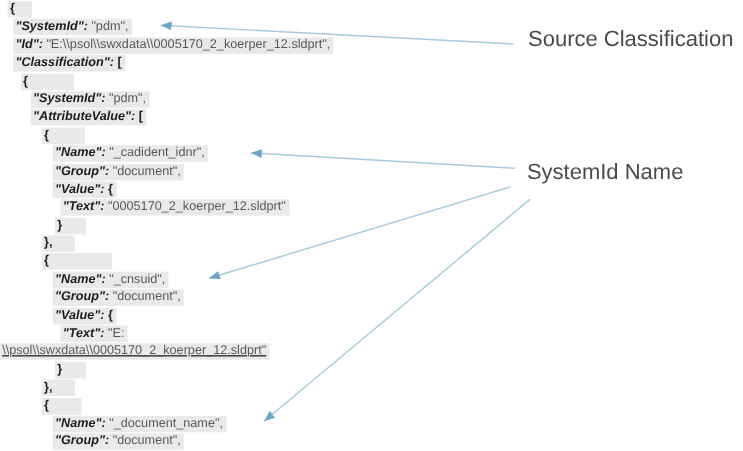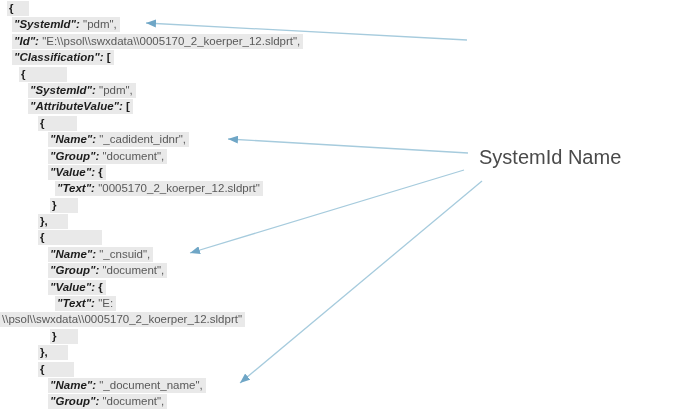--- a/index.html
+++ b/index.html
@@ -80,36 +80,37 @@
       <div class="code-line" style="padding-left: 48px;"><span class="hl"><span class="seg-key">"Group":</span><span class="seg-val"> "document",</span></span></div>
       <div class="code-line" style="padding-left: 48px;"><span class="hl"><span class="seg-key">"Value":</span><span class="seg-brace"> {</span></span></div>
       <div class="code-line" style="padding-left: 55px;"><span class="hl"><span class="seg-key">"Text":</span><span class="seg-val"> "0005170_2_koerper_12.sldprt"</span></span></div>
       <div class="code-line" style="padding-left: 50px;"><span class="hl" style="padding-right: 22px;"><span class="seg-brace">}</span></span></div>
       <div class="code-line" style="padding-left: 38px;"><span class="hl" style="padding-right: 20px;"><span class="seg-brace">},</span></span></div>
       <div class="code-line" style="padding-left: 38px;"><span class="hl" style="padding-right: 58px;"><span class="seg-brace">{</span></span></div>
       <div class="code-line" style="padding-left: 48px;"><span class="hl"><span class="seg-key">"Name":</span><span class="seg-val"> "_cnsuid",</span></span></div>
       <div class="code-line" style="padding-left: 48px;"><span class="hl"><span class="seg-key">"Group":</span><span class="seg-val"> "document",</span></span></div>
       <div class="code-line" style="padding-left: 48px;"><span class="hl"><span class="seg-key">"Value":</span><span class="seg-brace"> {</span></span></div>
       <div class="code-line" style="padding-left: 55px;"><span class="hl"><span class="seg-key">"Text":</span><span class="seg-val"> "E:</span></span></div>
-      <div class="code-line" style="padding-left: 0px;"><span class="hl"><span class="seg-val">\\psol\\swxdata\\0005170_2_koerper_12.sldprt"</span></span></div>
+      <div class="code-line" style="padding-left: 0px; text-decoration: underline;"><span class="hl"><span class="seg-val">\\psol\\swxdata\\0005170_2_koerper_12.sldprt"</span></span></div>
       <div class="code-line" style="padding-left: 50px;"><span class="hl" style="padding-right: 22px;"><span class="seg-brace">}</span></span></div>
       <div class="code-line" style="padding-left: 38px;"><span class="hl" style="padding-right: 20px;"><span class="seg-brace">},</span></span></div>
       <div class="code-line" style="padding-left: 38px;"><span class="hl" style="padding-right: 30px;"><span class="seg-brace">{</span></span></div>
       <div class="code-line" style="padding-left: 48px;"><span class="hl"><span class="seg-key">"Name":</span><span class="seg-val"> "_document_name",</span></span></div>
       <div class="code-line" style="padding-left: 48px;"><span class="hl"><span class="seg-key">"Group":</span><span class="seg-val"> "document",</span></span></div>
     </div>
 
   <svg id="callout-lines" xmlns="http://www.w3.org/2000/svg" width="675" height="410">
     <defs>
       <marker id="arrowhead" markerUnits="userSpaceOnUse" markerWidth="10" markerHeight="8" refX="10" refY="4" orient="auto">
         <path d="M0 0 L10 4 L0 8 Z" fill="#6fa6c6"></path>
       </marker>
     </defs>
   <line x1="467" y1="40" x2="146" y2="23" marker-end="url(#arrowhead)"></line>
       <line x1="468" y1="153" x2="228" y2="139" marker-end="url(#arrowhead)"></line>
       <line x1="464" y1="170" x2="190" y2="253" marker-end="url(#arrowhead)"></line>
       <line x1="482" y1="181" x2="240" y2="383" marker-end="url(#arrowhead)"></line>
     </svg>
 
+  <div class="annotation" id="annotation-source">Source Classification</div>
 
   <div class="annotation" id="annotation-attribute">SystemId Name</div>
 
 </div>
 
 </body></html>

